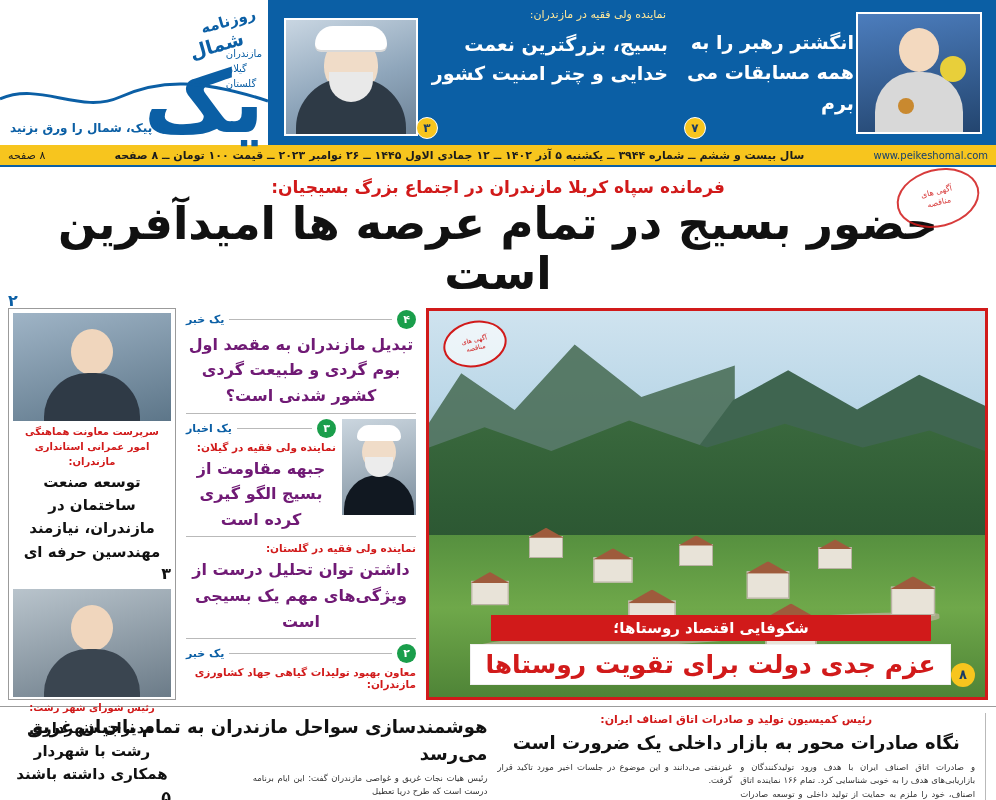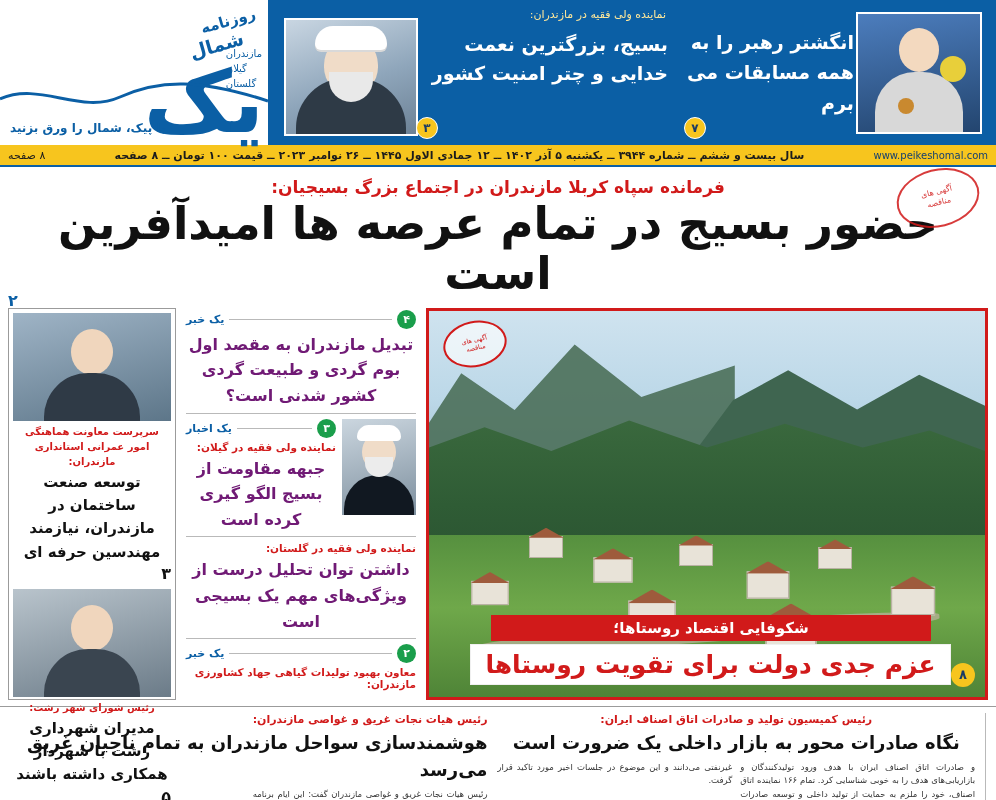--- a/index.html
+++ b/index.html
@@ -557,21 +557,20 @@
 مناقصه</div>
       <div class="photo-kicker">شکوفایی اقتصاد روستاها؛</div>
       <div class="photo-title">عزم جدی دولت برای تقویت روستاها</div>
       <div class="photo-pg">۸</div>
     </div>
 
   </div>
 
   <div class="bottom">
     <div class="bcol">
-      <div class="bk">رئیس هیات نجات غریق و غواصی مازندران:</div>
       <div class="bt">هوشمندسازی سواحل مازندران به تمام ناجیان غریق می‌رسد</div>
       <div class="bbody-text">رئیس هیات نجات غریق و غواصی مازندران گفت: این ایام برنامه درست است که طرح دریا تعطیل</div>
     </div>
     <div class="bcol center">
       <div class="bk">رئیس کمیسیون تولید و صادرات اتاق اصناف ایران:</div>
       <div class="bt">نگاه صادرات محور به بازار داخلی یک ضرورت است</div>
       <div class="bbody-text">و صادرات اتاق اصناف ایران با هدف ورود تولیدکنندگان و بازاریابی‌های هدف را به خوبی شناسایی کرد. تمام ۱۶۶ نماینده اتاق اصناف، خود را ملزم به حمایت از تولید داخلی و توسعه صادرات غیرنفتی می‌دانند و این موضوع در جلسات اخیر مورد تاکید قرار گرفت.</div>
     </div>
   </div>
 

